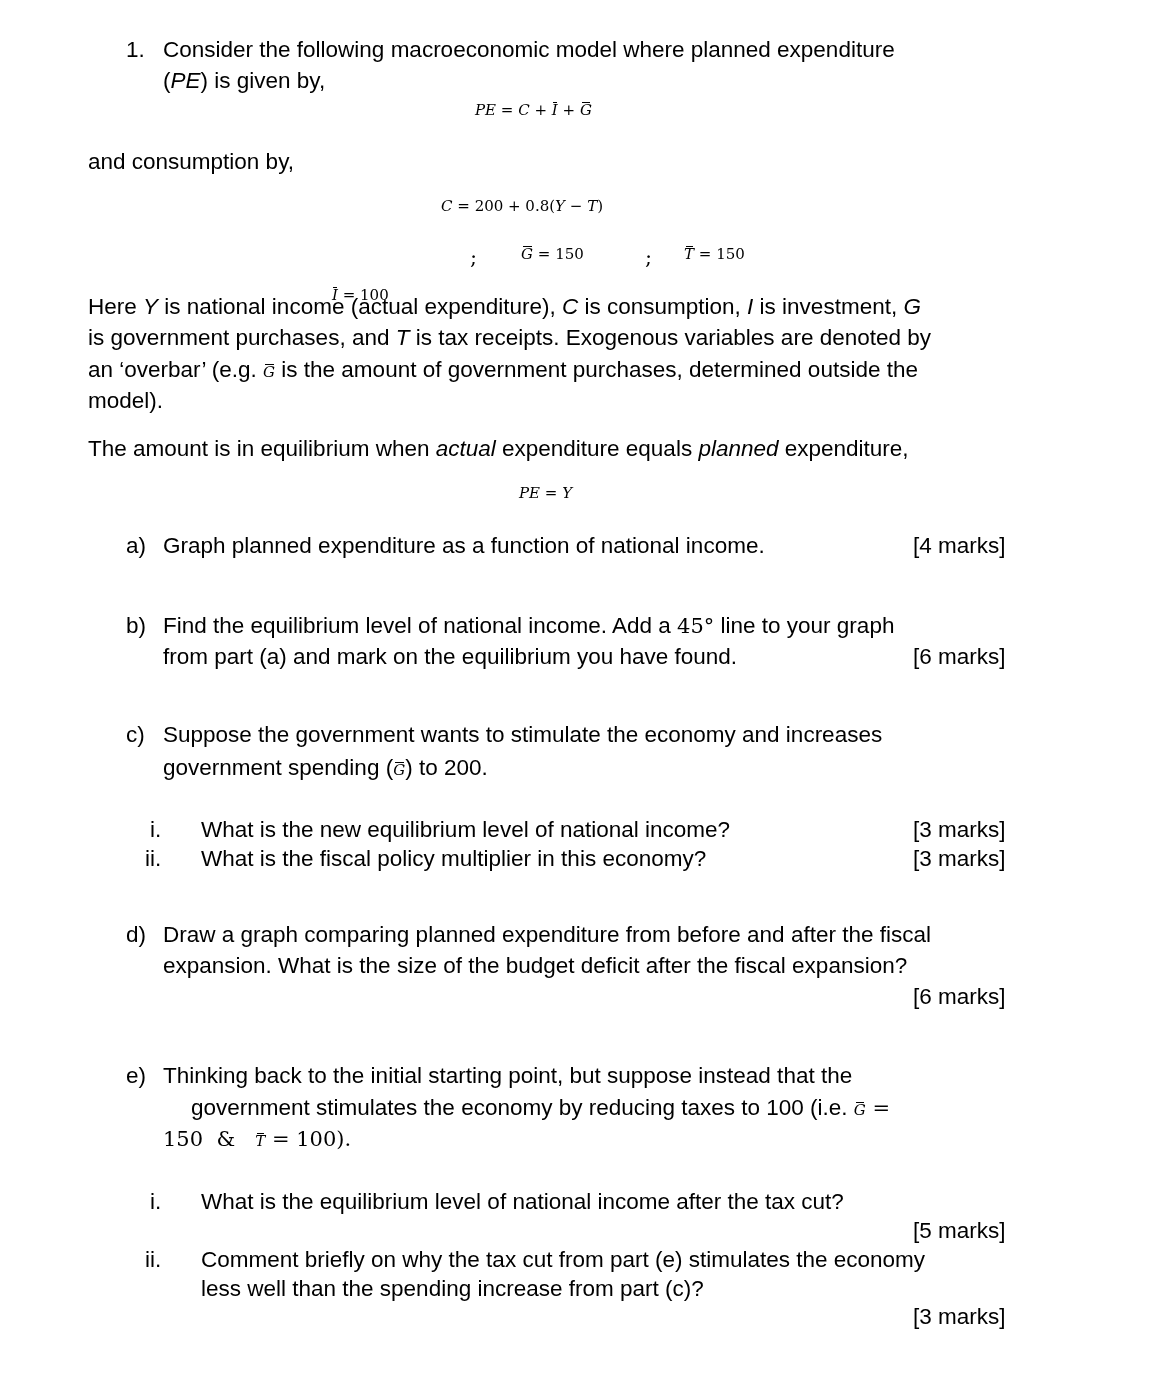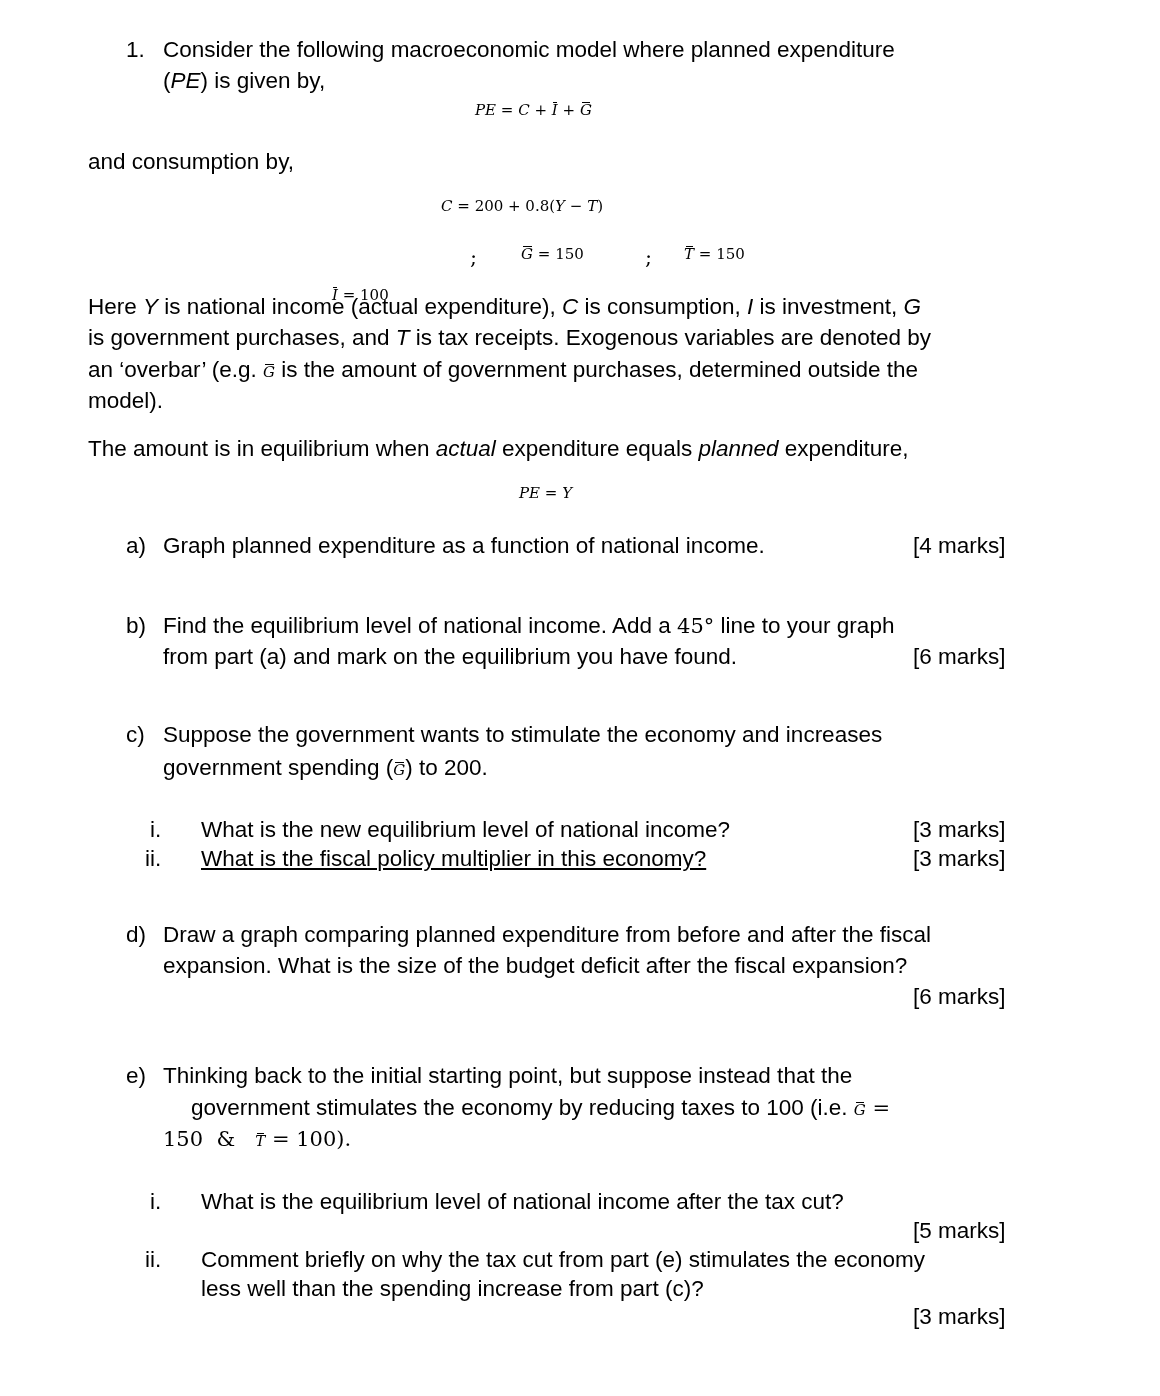--- a/index.html
+++ b/index.html
@@ -86,21 +86,21 @@
 <div class="abs" style="left:913px;top:646px;">[6 marks]</div>
 
 <div class="abs" style="left:126px;top:724px;">c)</div>
 <div class="abs" style="left:163px;top:724px;">Suppose the government wants to stimulate the economy and increases</div>
 <div class="abs" style="left:163px;top:757px;"><span>government spending (</span><span class="math ob">G</span><span>) to 200.</span></div>
 
 <div class="abs" style="left:150px;top:819px;">i.</div>
 <div class="abs" style="left:201px;top:819px;">What is the new equilibrium level of national income?</div>
 <div class="abs" style="left:913px;top:819px;">[3 marks]</div>
 <div class="abs" style="left:145px;top:848px;">ii.</div>
-<div class="abs" style="left:201px;top:848px;text-decoration:underline;">What is the fiscal policy multiplier in this economy?</div>
+<div class="abs" style="left:201px;top:848px;">What is the fiscal policy multiplier in this economy?</div>
 <div class="abs" style="left:913px;top:848px;">[3 marks]</div>
 
 <div class="abs" style="left:126px;top:924px;">d)</div>
 <div class="abs" style="left:163px;top:924px;">Draw a graph comparing planned expenditure from before and after the fiscal</div>
 <div class="abs" style="left:163px;top:955px;">expansion. What is the size of the budget deficit after the fiscal expansion?</div>
 <div class="abs" style="left:913px;top:986px;">[6 marks]</div>
 
 <div class="abs" style="left:126px;top:1065px;">e)</div>
 <div class="abs" style="left:163px;top:1065px;">Thinking back to the initial starting point, but suppose instead that the</div>
 <div class="abs" style="left:163px;top:1097px;margin-left:28px;"><span>government stimulates the economy by reducing taxes to 100 (i.e. </span><span class="math ob">G</span><span class="num"> =</span></div>

